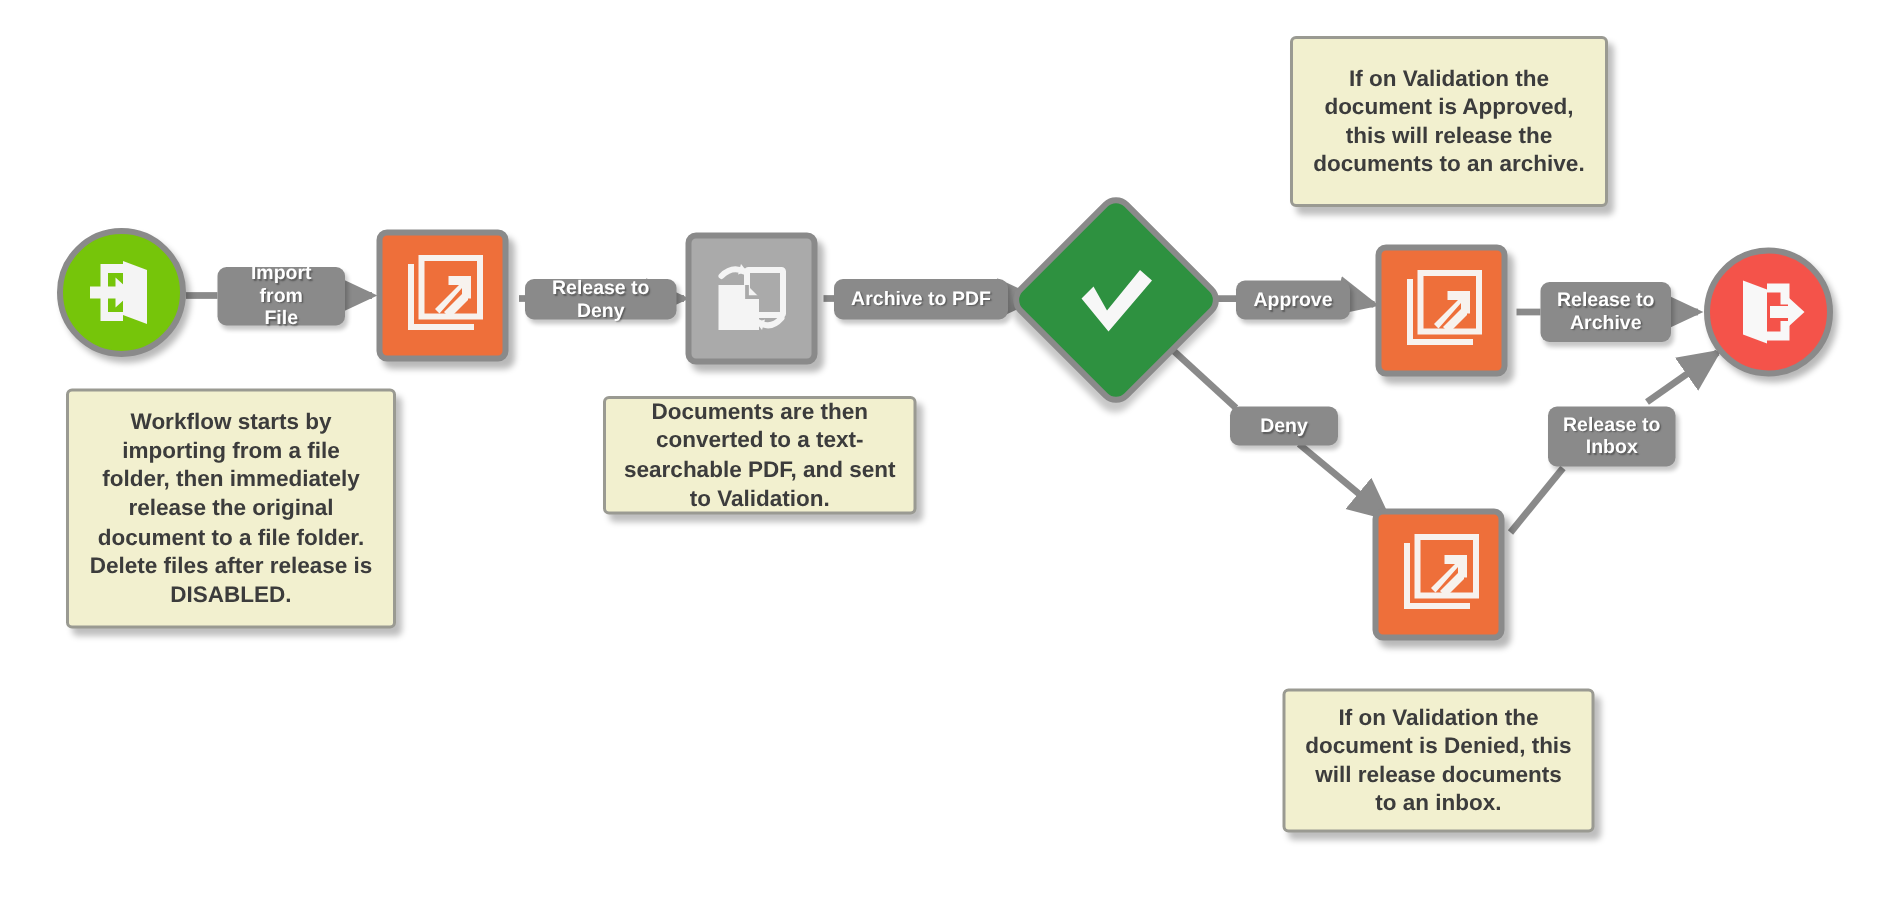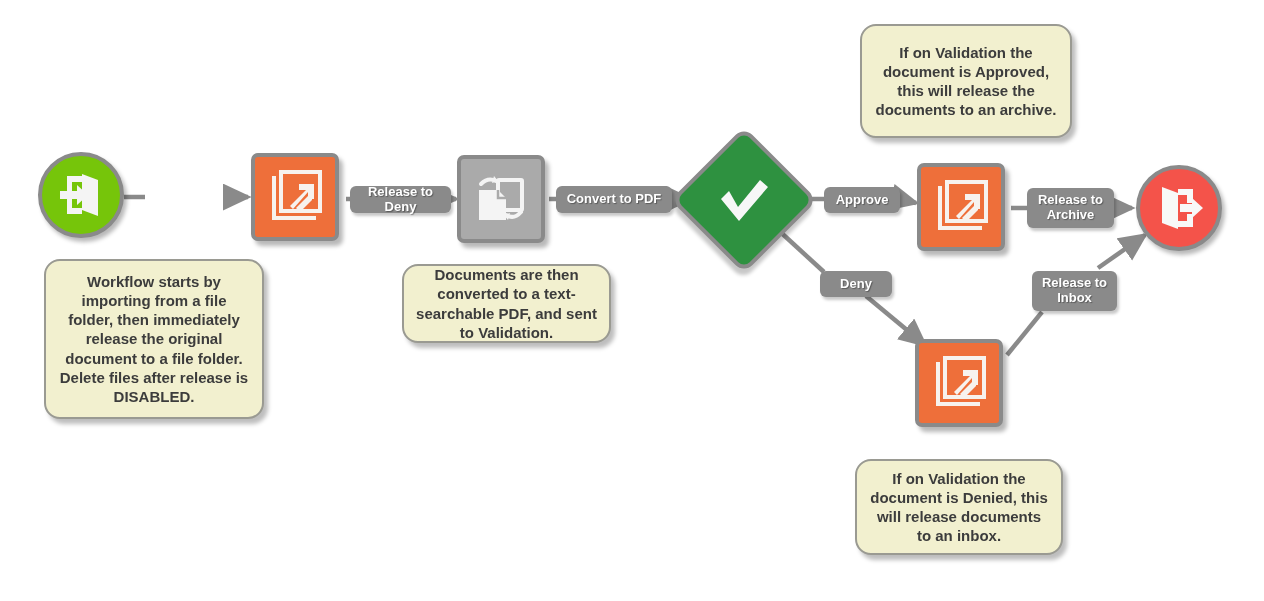--- a/index.html
+++ b/index.html
@@ -103,21 +103,21 @@
     z-index: 8;
     white-space: pre-line;
   }
 
   
   .callout {
     position: absolute;
     box-sizing: border-box;
     background: #f2f0cf;
     border: 2px solid #9a9a92;
-    border-radius: 16px;
+    border-radius: 4px;
     color: #3c3c3c;
     font-size: 15px;
     font-weight: bold;
     line-height: 1.28;
     text-align: center;
     display: flex;
     align-items: center;
     justify-content: center;
     padding: 9px 11px;
     box-shadow: 4px 5px 4px rgba(0,0,0,0.26);
@@ -241,24 +241,26 @@
     <svg class="glyph" width="50" height="50" viewBox="0 0 50 50">
       <g fill="#f8f8f8">
         <path d="M8 4 L24 10 L24 46 L8 40 Z"></path>
         <path d="M24 6 L24 12 L33 12 L33 20 L39 20 L39 6 Z"></path>
         <path d="M24 44 L24 38 L33 38 L33 31 L39 31 L39 44 Z"></path>
         <path d="M26 21 L38 21 L38 15 L49 25 L38 35 L38 29 L26 29 Z"></path>
       </g>
     </svg>
   </div>
 
+  <div class="edge-label" style="left:145px; top:178px; width:85px; height:39px;">Import from
+File</div>
 
   <div class="edge-label" style="left:350px; top:186px; width:101px; height:27px;">Release to Deny</div>
 
-  <div class="edge-label" style="left:556px; top:186px; width:116px; height:27px;">Convert to PDF</div>
+  <div class="edge-label" style="left:556px; top:186px; width:116px; height:27px;">Archive to PDF</div>
 
   <div class="edge-label" style="left:824px; top:187px; width:76px; height:26px;text-align:right;">Approve</div>
 
   <div class="edge-label" style="left:820px; top:271px; width:72px; height:26px;">Deny</div>
 
   <div class="edge-label" style="left:1027px; top:188px; width:87px; height:40px;">Release to
 Archive</div>
 
   <div class="edge-label" style="left:1032px; top:271px; width:85px; height:40px;">Release to
 Inbox</div>

